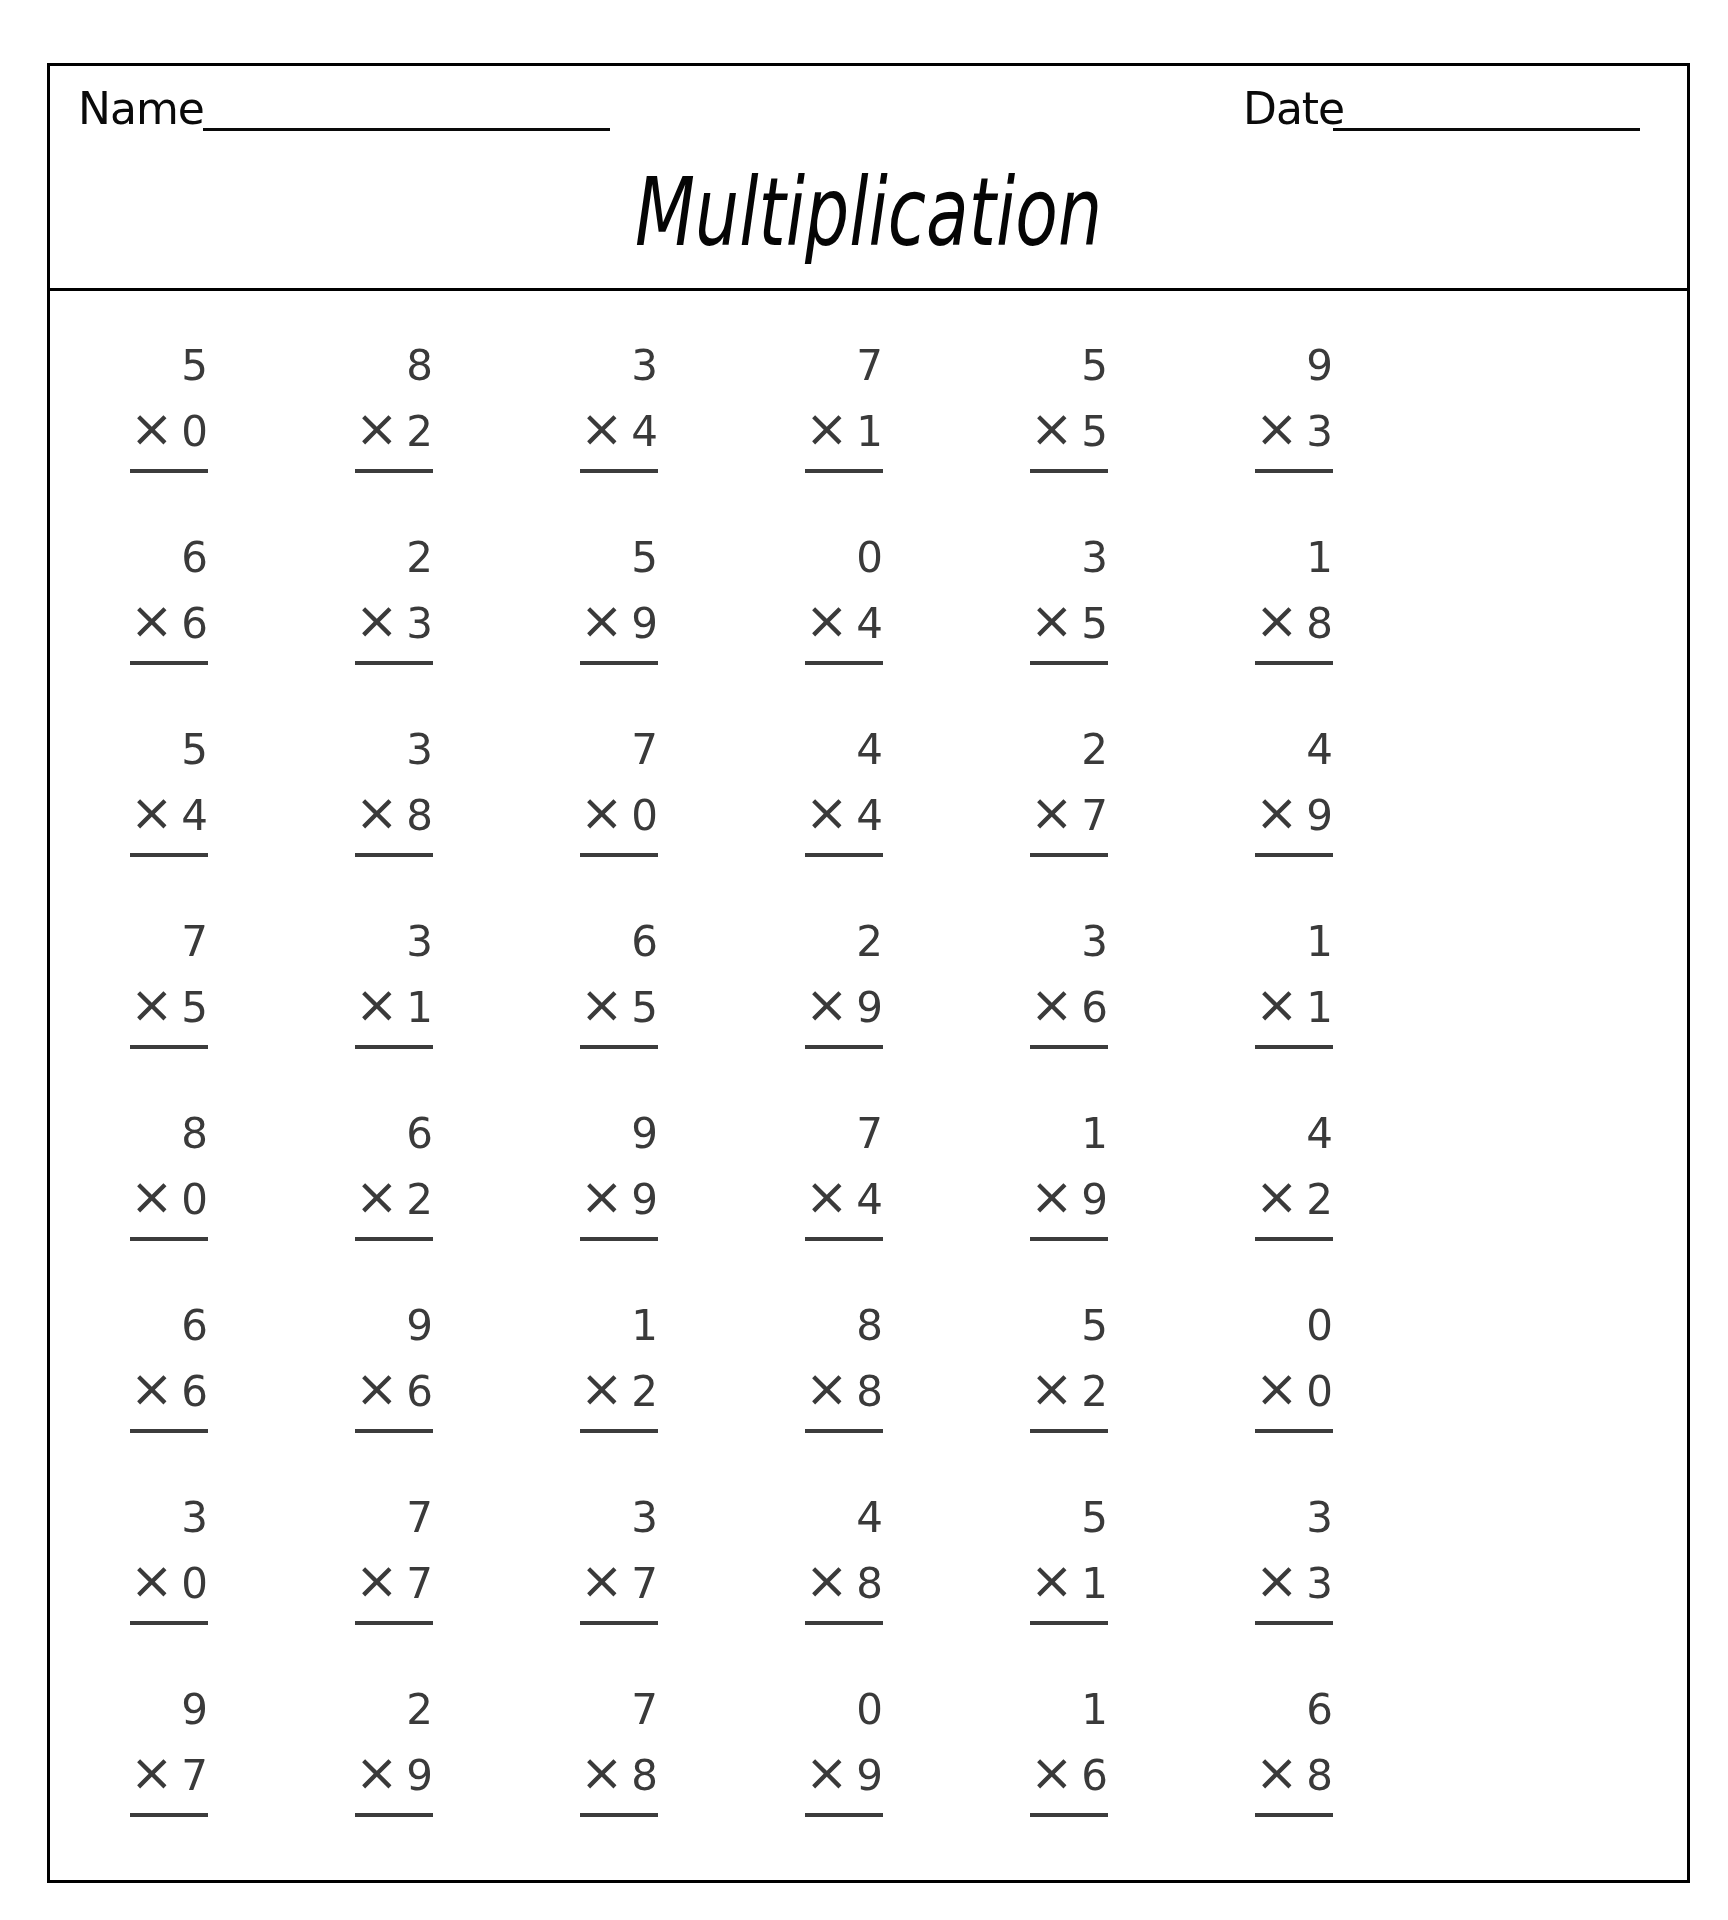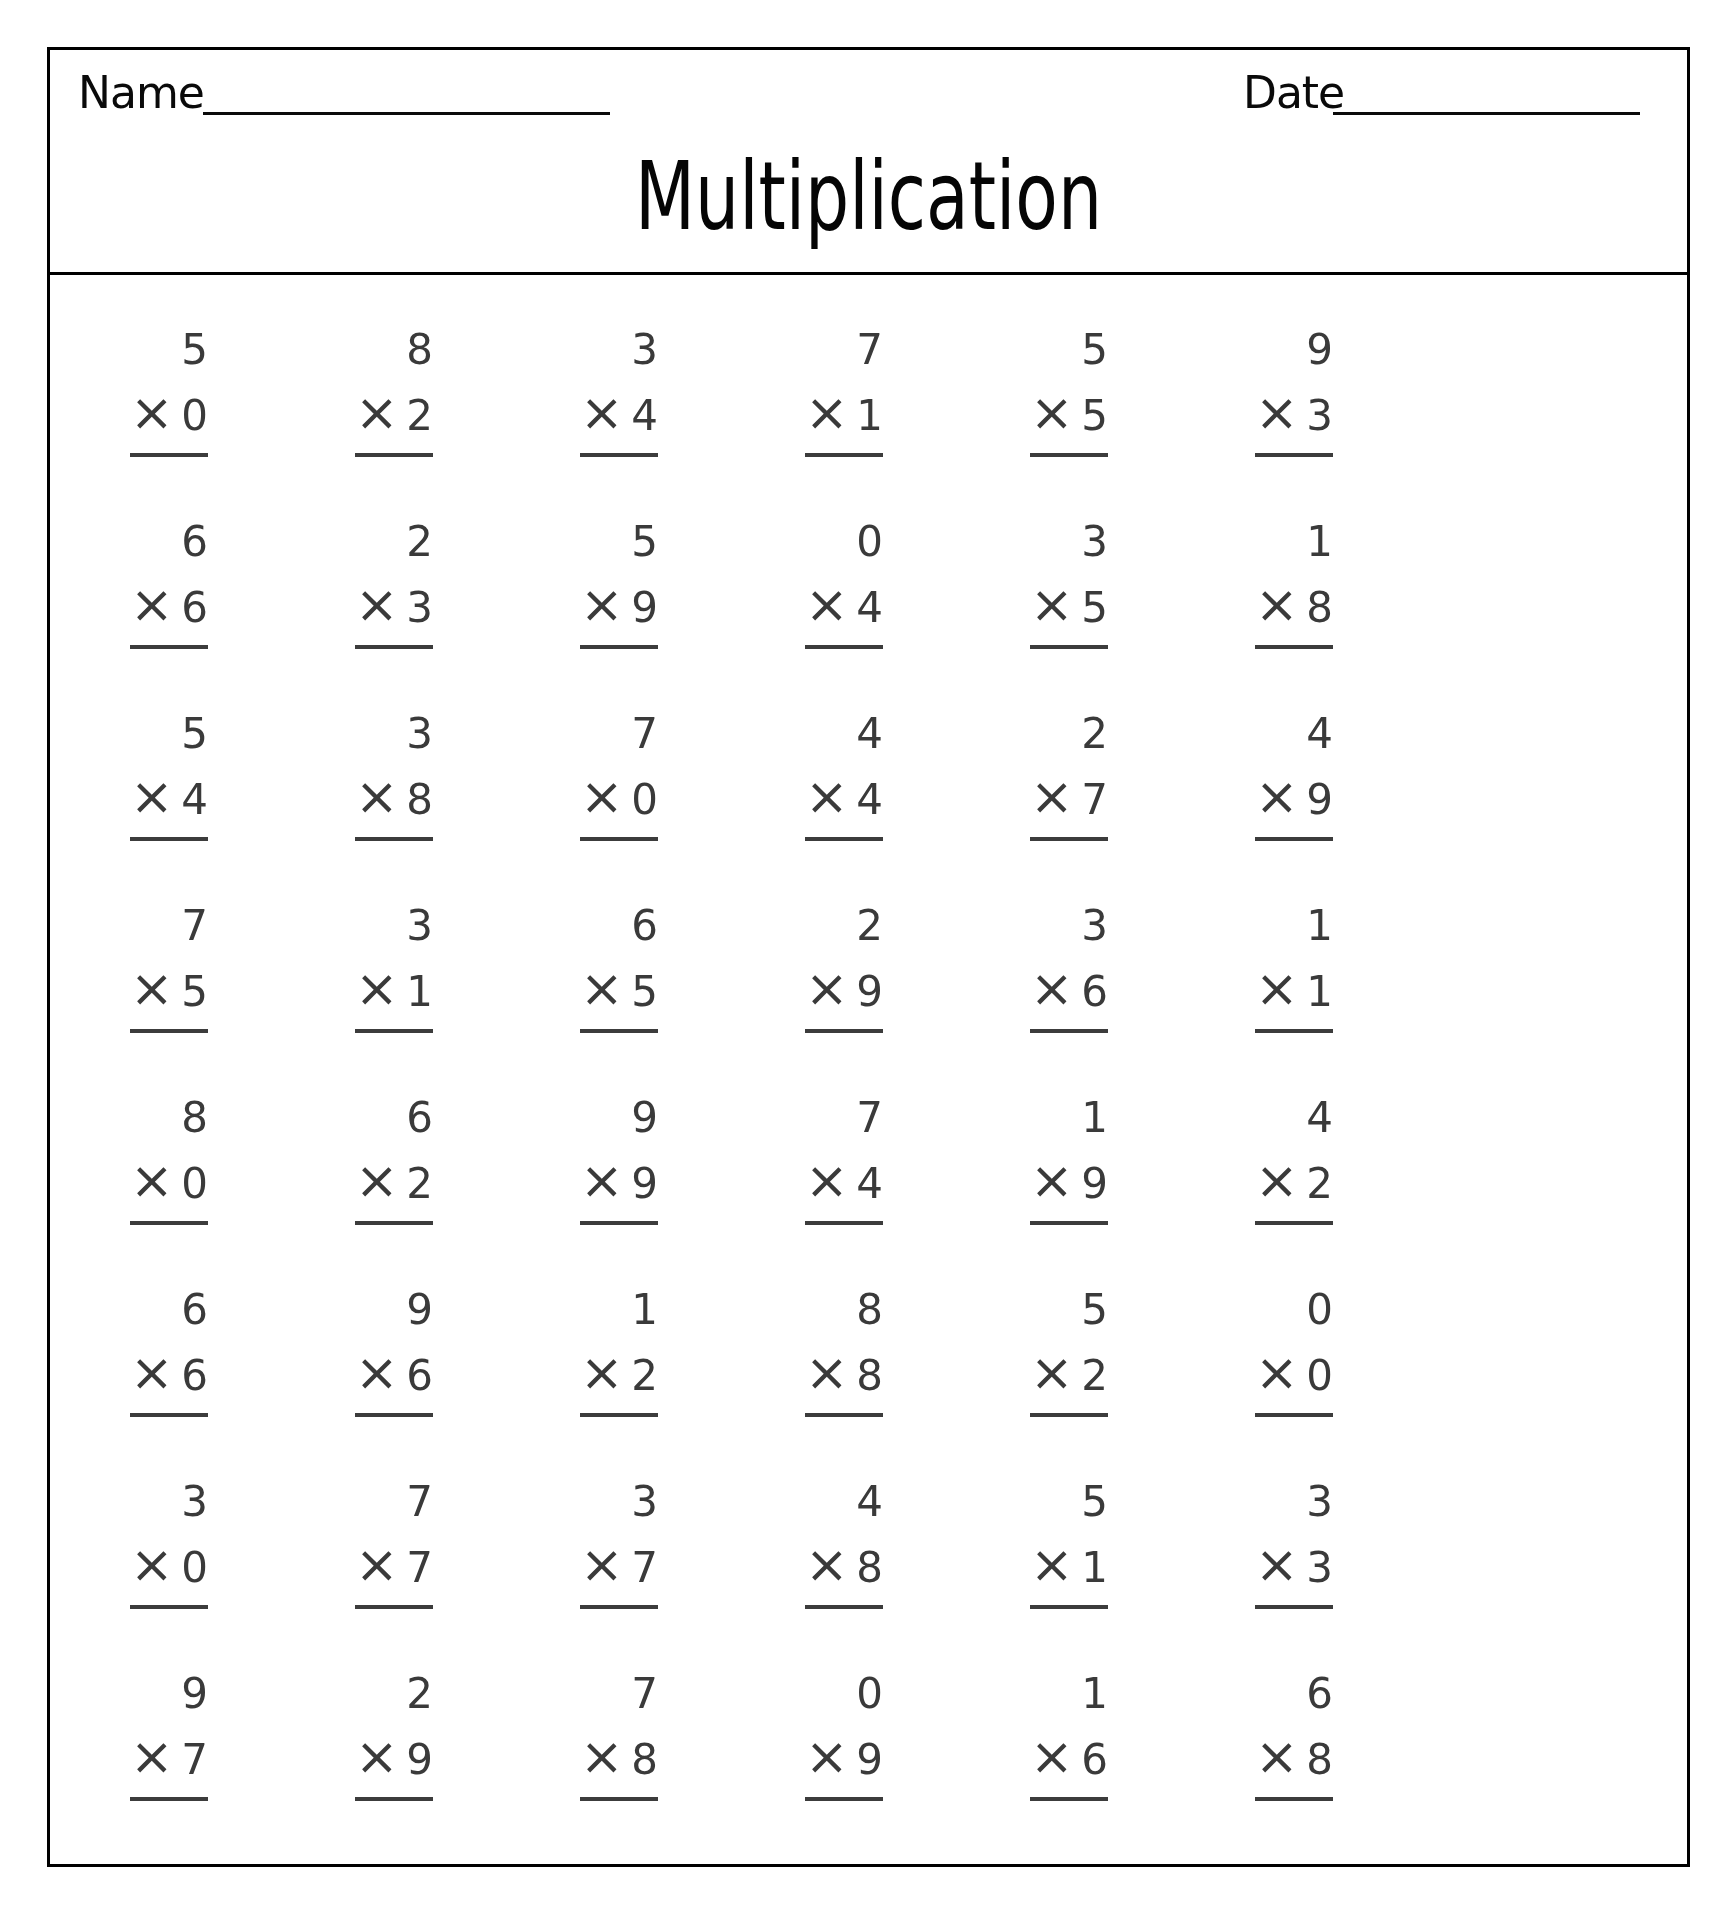--- a/index.html
+++ b/index.html
@@ -5,21 +5,21 @@
   * { margin: 0; padding: 0; box-sizing: border-box; }
   html, body {
     width: 1728px; height: 1920px;
     background: #ffffff;
     font-family: "DejaVu Sans", sans-serif;
     position: relative;
     overflow: hidden;
   }
   .sheet {
     position: absolute;
-    left: 47px; top: 47px;
+    left: 47px; top: 63px;
     width: 1643px; height: 1820px;
     border: 3px solid #000000;
     background: #ffffff;
   }
   
   .hdr-label {
     position: absolute;
     font-size: 44px;
     line-height: 44px;
     color: #0a0a0a;
@@ -32,20 +32,21 @@
     height: 0;
     border-top: 3px solid #0a0a0a;
   }
   .name-line { left: 153px; top: 62px; width: 407px; }
   .date-line { left: 1283px; top: 62px; width: 307px; }
   .title-wrap {
     position: absolute;
     left: 0; top: 92px;
     width: 100%;
     text-align: center;
+    font-style: italic;
   }
   .title {
     display: inline-block;
     font-size: 94px;
     line-height: 110px;
     color: #050505;
     transform: scaleX(0.74);
     transform-origin: center;
     white-space: nowrap;
   }

